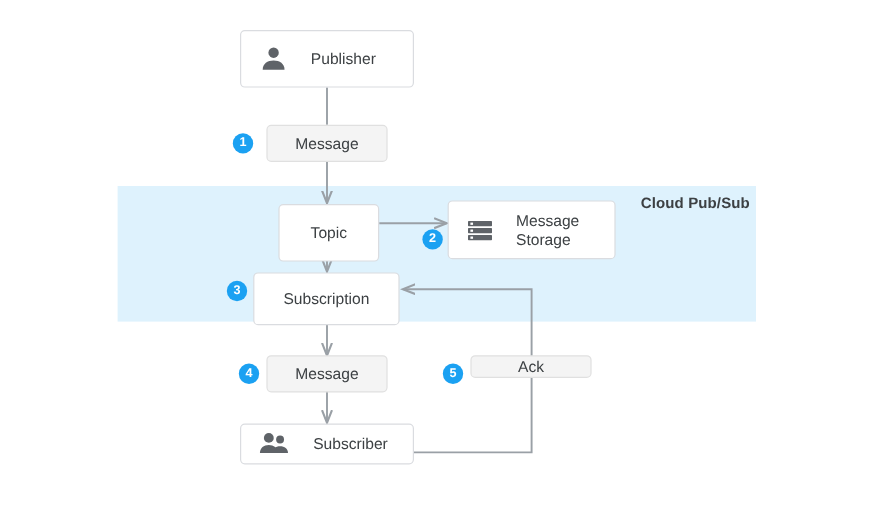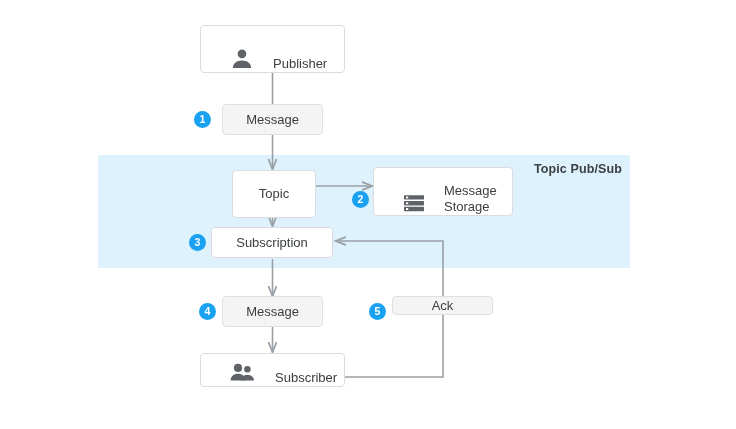--- a/index.html
+++ b/index.html
@@ -48,23 +48,22 @@
     justify-content: center;
     font-size: 13px;
     color: #3c4043;
     background: #ffffff;
   }
   .node.white { background: #ffffff; }
   .node.gray  { background: #f4f4f4; border-color: #e0e0e0; }
   .node .label { line-height: 1.22; text-align: left; }
   .node.with-icon {
     justify-content: flex-start;
-    padding-left: 28px;
+    padding-left: 14px;
     gap: 18px;
-    align-items: flex-end;
   }
   
   .icon { flex: 0 0 auto; display: block; }
   
   .badge {
     position: absolute;
     width: 17px;
     height: 17px;
     border-radius: 50%;
     background: #1ba1f2;
@@ -88,21 +87,21 @@
     stroke-width: 1.6;
     fill: none;
   }
 </style>
 </head>
 <body>
 
 <div id="canvas">
 
   <div class="cloud-region"></div>
-  <div class="cloud-label">Topic Pub/Sub</div>
+  <div class="cloud-label">Cloud Pub/Sub</div>
 
   <svg id="connectors" viewBox="0 0 736 429">
     <defs>
       <marker id="arrow" markerWidth="8" markerHeight="8" refX="6.4" refY="3" orient="auto" markerUnits="strokeWidth">
         <path d="M0,0.4 L6.6,3 L0,5.6" fill="none" stroke="#9aa0a6" stroke-width="1.1"></path>
       </marker>
     </defs>
 
     <path class="conn" d="M272.5,73 L272.5,104"></path>
 
@@ -145,21 +144,21 @@
       <rect x="4.0" y="11.3" width="2.2" height="1.9" fill="#ffffff"></rect>
       <rect x="4.0" y="17.1" width="2.2" height="1.9" fill="#ffffff"></rect>
     </svg>
     <span class="label">
       <span>Message</span><br>
       <span>Storage</span>
     </span>
   </div>
   <div class="badge" style="left:352px; top:191px;">2</div>
 
-  <div class="node white" style="left:211px; top:227px; width:122px; height:31px;justify-content:center;">
+  <div class="node white" style="left:211px; top:227px; width:122px; height:44px;justify-content:center;">
     <span class="label">Subscription</span>
   </div>
   <div class="badge" style="left:189px; top:234px;">3</div>
 
   <div class="node gray" style="left:222px; top:296px; width:101px; height:31px;">
     <span class="label">Message</span>
   </div>
   <div class="badge" style="left:199px; top:303px;">4</div>
 
   <div class="node gray" style="left:392px; top:296px; width:101px; height:19px;">

